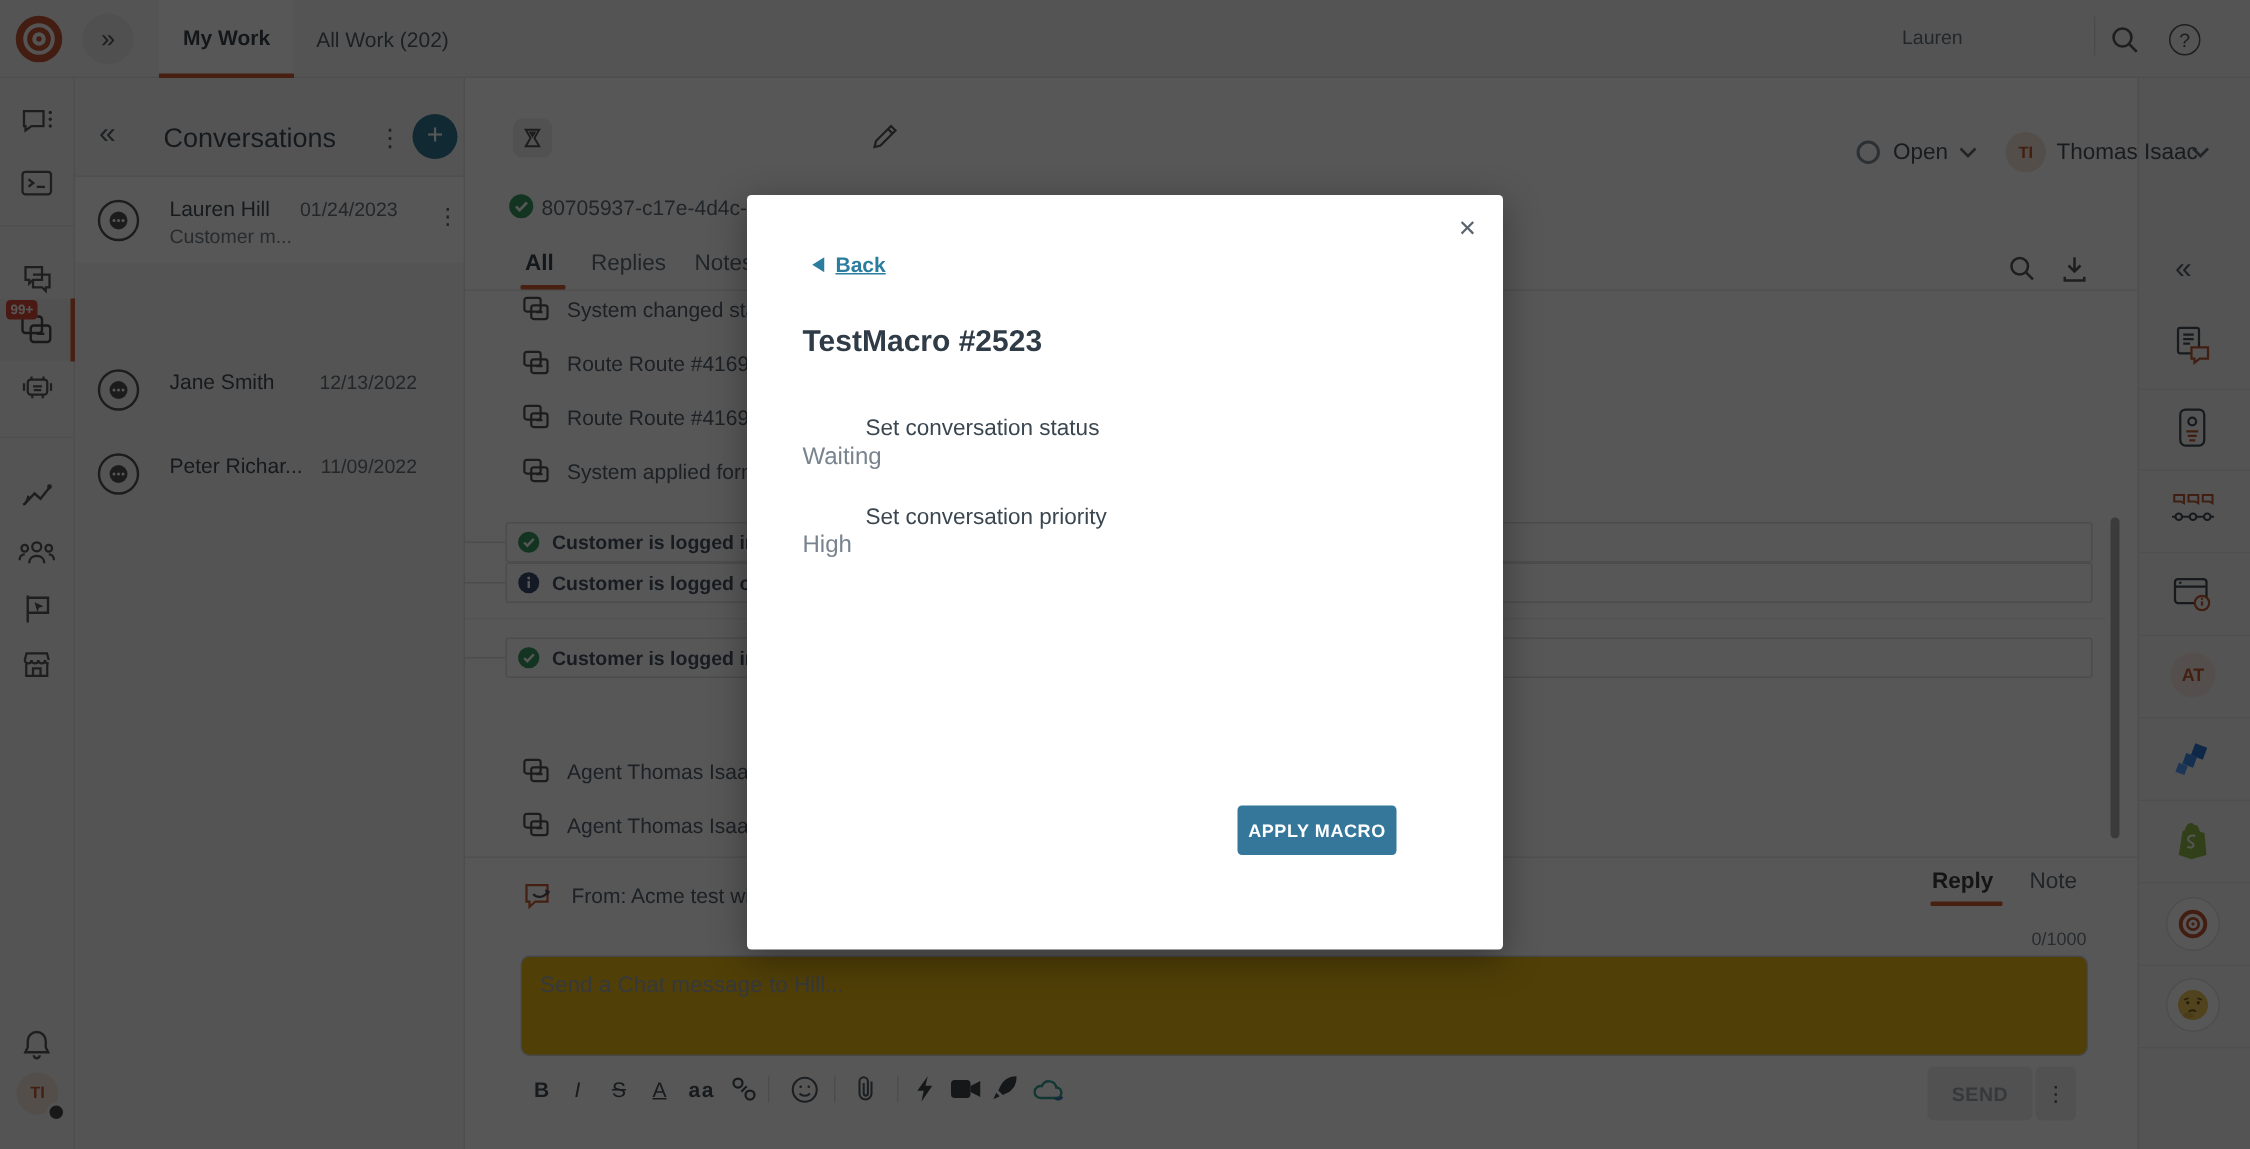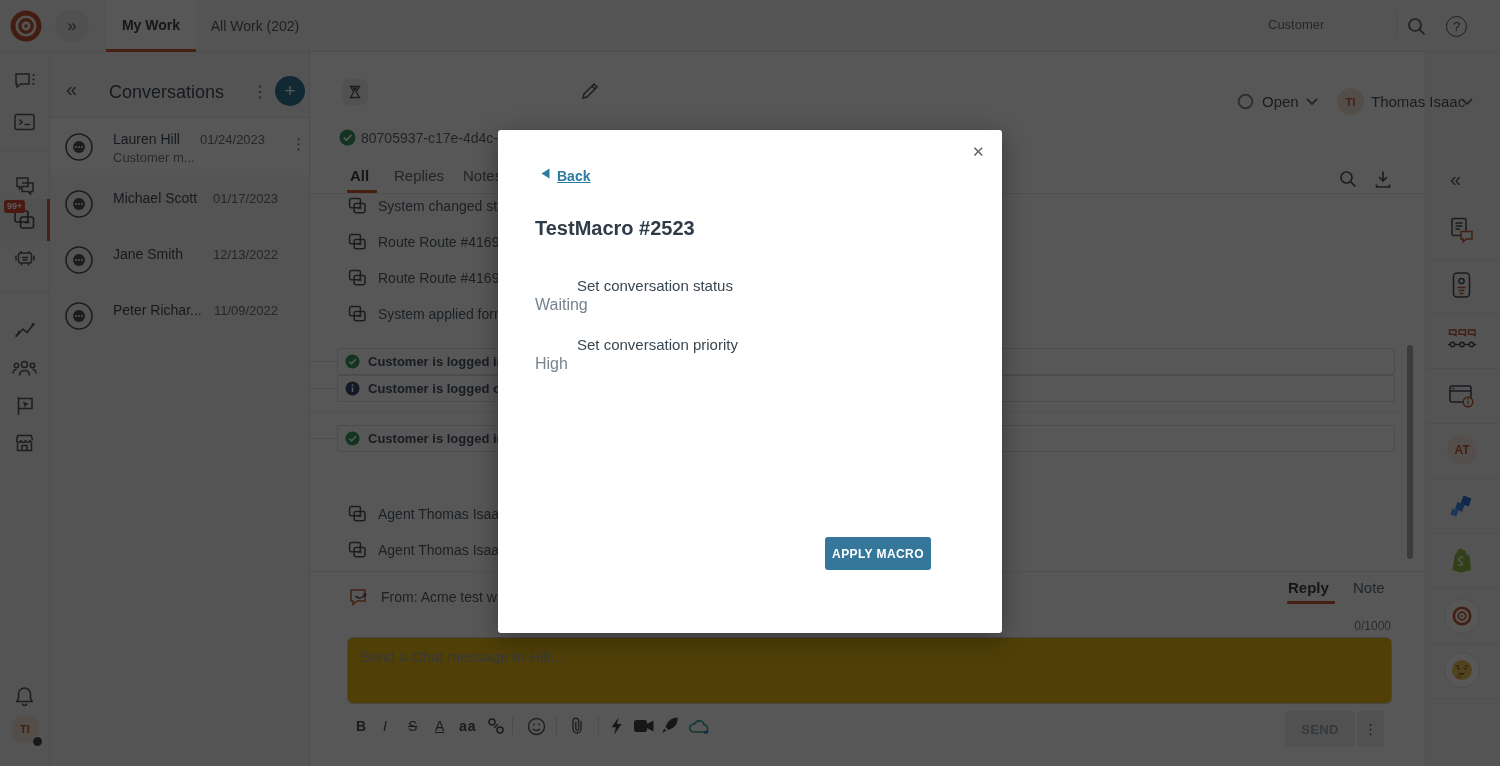--- a/index.html
+++ b/index.html
@@ -68,21 +68,21 @@
   .senddots{left:1357px;top:711px;width:27px;height:36px;background:#ebebeb;border:none;border-radius:4px;color:#4a4a4a;font-size:14px;cursor:pointer;font-family:inherit;}
   
   .rr{display:flex;align-items:center;justify-content:center;}
   .rr-div{left:1426px;width:74px;height:1px;background:#e6e6e7;}
   .at-avatar{width:30px;height:30px;border-radius:50%;background:#f6e7db;color:#c2512a;font-size:12px;font-weight:700;display:flex;align-items:center;justify-content:center;}
   .circ-tile{width:36px;height:36px;border-radius:50%;border:1px solid #e0e0e0;background:#fff;display:flex;align-items:center;justify-content:center;box-sizing:border-box;}
   .scrollthumb{left:1407px;top:345px;width:6px;height:214px;background:#a8a8a8;border-radius:3px;}
   
   .backdrop{position:absolute;inset:0;background:rgba(8,8,8,.68);z-index:10;}
   .modal{position:absolute;left:498px;top:130px;width:504px;height:503px;background:#fff;border-radius:3px;z-index:11;box-shadow:0 6px 24px rgba(0,0,0,.35);}
-  .backlink{display:flex;align-items:flex-start;gap:7px;cursor:pointer;}
+  .backlink{display:flex;align-items:center;gap:7px;cursor:pointer;}
   .backtext{font-size:14px;font-weight:700;color:#2b7da0;text-decoration:underline;}
   .mtitle{font-size:20px;font-weight:700;color:#2f3b46;}
   .mlabel{font-size:15px;color:#3a4650;margin-left:42px;}
   .mvalue{font-size:16px;color:#78838e;}
   .applybtn{left:327px;top:407px;width:106px;height:33px;background:#34779b;color:#fff;border:none;border-radius:3px;font-size:12px;font-weight:700;letter-spacing:.4px;cursor:pointer;font-family:inherit;}
   .closex{background:none;border:none;font-size:15px;color:#5a646e;cursor:pointer;padding:0;font-family:inherit;}
 </style>
 </head>
 <body>
 
@@ -104,21 +104,21 @@
     </span>
     <button class="abs roundbtn" style="left:55px;top:9px">
       <span>»</span>
     </button>
     <div class="abs toptab active" style="left:106px;width:90px">
       <span>My Work</span>
     </div>
     <div class="abs toptab" style="left:200px;width:110px">
       <span>All Work (202)</span>
     </div>
-    <span class="abs balance" style="left:1268px;top:17px">Customer</span>
+    <span class="abs balance" style="left:1268px;top:17px">Lauren</span>
     <span class="abs vdiv" style="left:1396px;top:11px;height:26px"></span>
     <button class="abs iconbtn" style="left:1406px;top:16px">
       <svg width="21" height="21" viewBox="0 0 21 21" fill="none" stroke="#4e4e4e" stroke-width="1.7">
           <circle cx="9" cy="9" r="6"></circle>
           <path d="M13.5 13.5l5 5"></path>
         </svg>
     </button>
     <button class="abs iconbtn" style="left:1446px;top:16px">
       <span class="helpcirc">?</span>
     </button>
@@ -230,33 +230,20 @@
             <circle cx="12" cy="15" r="1" fill="#fff"></circle>
             <circle cx="15" cy="15" r="1" fill="#fff"></circle>
             <circle cx="18" cy="15" r="1" fill="#fff"></circle>
           </svg>
       </span>
       <span class="abs cname" style="left:63px;top:13px">Lauren Hill</span>
       <span class="abs cdate" style="left:150px;top:14px;width:78px;text-align:left">01/24/2023</span>
       <span class="abs cprev" style="left:63px;top:32px">Customer m...</span>
       <span class="abs glyph" style="left:241px;top:17px;font-size:15px"><span>⋮</span></span>
     </div>
-    <div class="abs convrow" style="top:176px">
-      <span class="abs" style="left:14px;top:13px">
-        <svg width="30" height="30" viewBox="0 0 30 30">
-            <circle cx="15" cy="15" r="13" fill="none" stroke="#4a4a4a" stroke-width="1.6"></circle>
-            <circle cx="15" cy="15" r="6" fill="#4a4a4a"></circle>
-            <circle cx="12" cy="15" r="1" fill="#fff"></circle>
-            <circle cx="15" cy="15" r="1" fill="#fff"></circle>
-            <circle cx="18" cy="15" r="1" fill="#fff"></circle>
-          </svg>
-      </span>
-      <span class="abs cname" style="left:63px;top:14px">Michael Scott</span>
-      <span class="abs cdate" style="left:150px;top:15px;width:78px;text-align:right">01/17/2023</span>
-    </div>
     <div class="abs convrow" style="top:232px">
       <span class="abs" style="left:14px;top:13px">
         <svg width="30" height="30" viewBox="0 0 30 30">
             <circle cx="15" cy="15" r="13" fill="none" stroke="#4a4a4a" stroke-width="1.6"></circle>
             <circle cx="15" cy="15" r="6" fill="#4a4a4a"></circle>
             <circle cx="12" cy="15" r="1" fill="#fff"></circle>
             <circle cx="15" cy="15" r="1" fill="#fff"></circle>
             <circle cx="18" cy="15" r="1" fill="#fff"></circle>
           </svg>
       </span>

